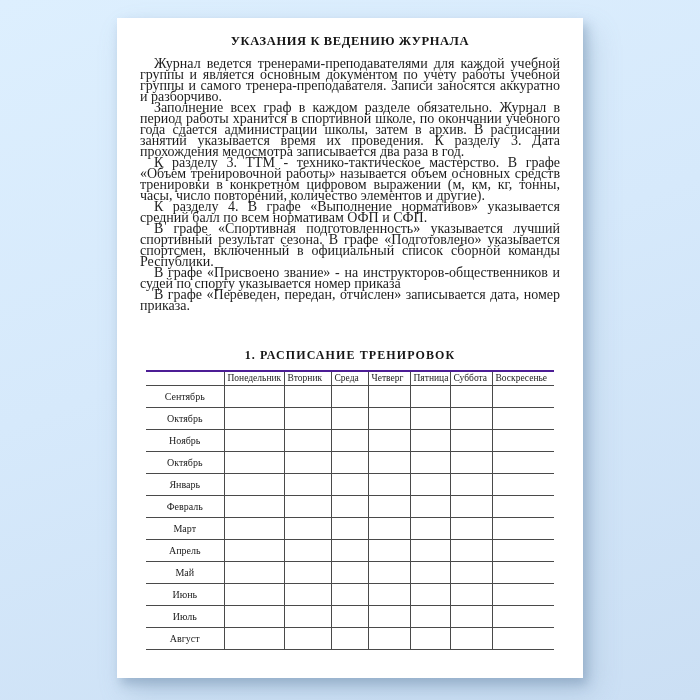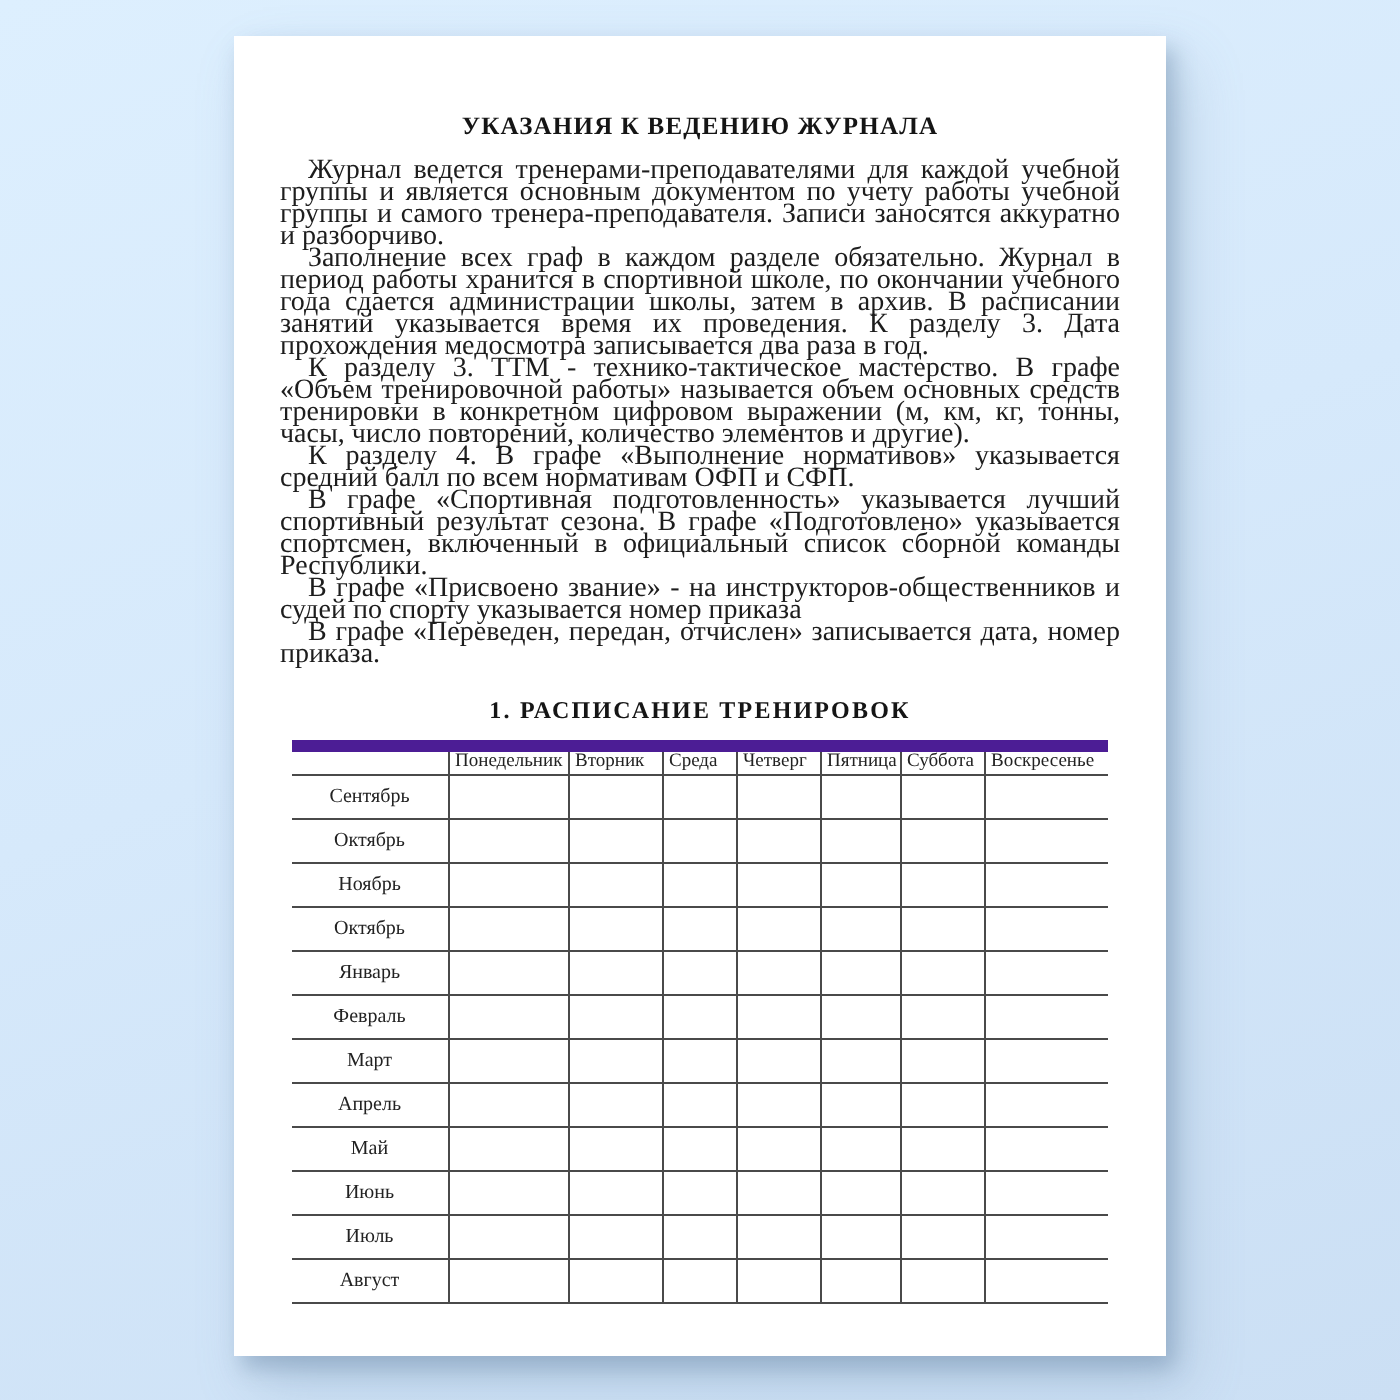--- a/index.html
+++ b/index.html
@@ -20,21 +20,21 @@
     width: 466px;
     height: 660px;
     background: #ffffff;
     box-shadow: 4px 6px 10px rgba(110, 140, 170, 0.45),
                 10px 14px 26px rgba(120, 150, 180, 0.30);
     padding: 0 23px;
     color: #1d1d1d;
   }
 
   .doc-title {
-    margin-top: 38px;
+    margin-top: 16px;
     margin-bottom: 9px;
     text-align: center;
     font-size: 12.5px;
     font-weight: bold;
     letter-spacing: 0.6px;
     color: #151515;
   }
 
   .doc-body p {
     font-size: 14px;
@@ -63,21 +63,21 @@
     top: 352px;
   }
 
   table.schedule {
     border-collapse: collapse;
     table-layout: fixed;
     width: 408px;
     font-family: "Liberation Serif", "DejaVu Serif", serif;
   }
 
-  table.schedule thead tr { border-top: 6px solid #4c1d95; }
+  table.schedule thead tr { border-top: 2px solid #4c1d95; }
 
   table.schedule th,
   table.schedule td {
     border-bottom: 1px solid #4a4a4a;
     font-weight: normal;
     color: #222222;
     overflow: hidden;
     white-space: nowrap;
   }
 

